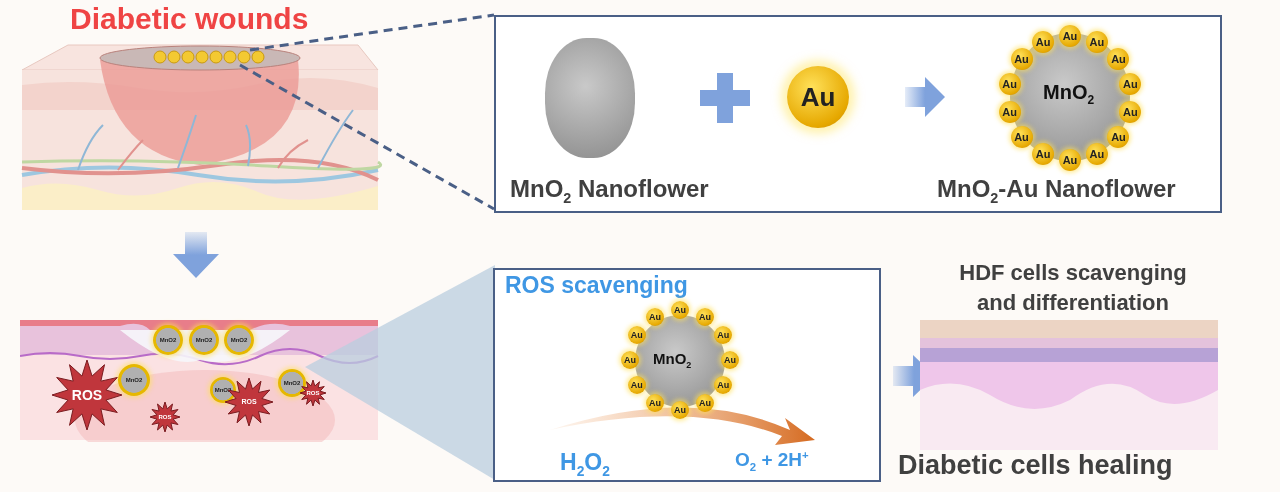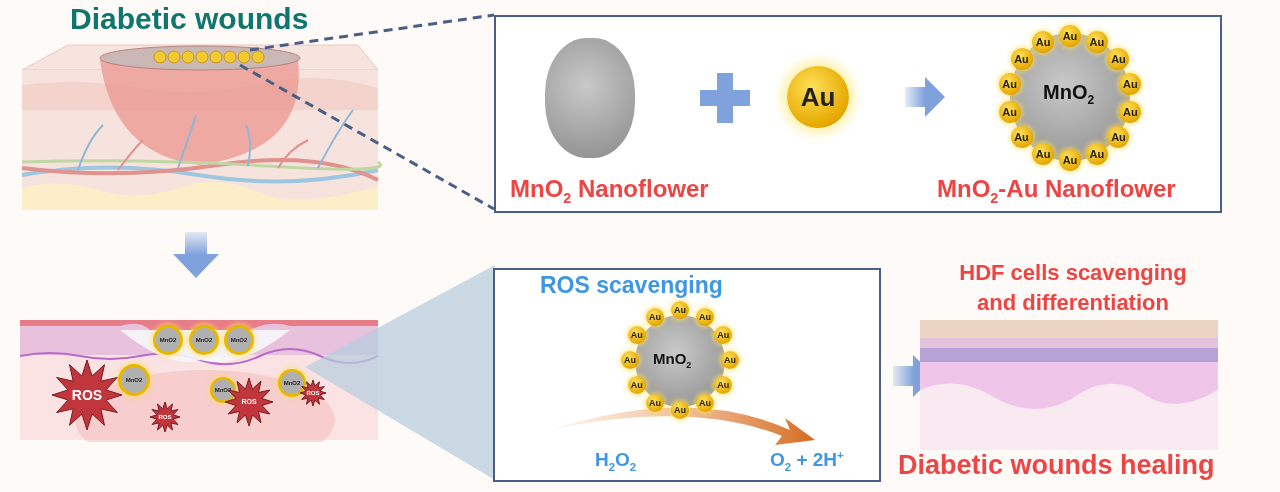--- a/index.html
+++ b/index.html
@@ -1,24 +1,24 @@
 <!DOCTYPE html>
 <html><head>
 <meta charset="utf-8">
 <style>
   html,body{margin:0;padding:0;}
   body{width:1280px;height:492px;background:#fdfaf7;position:relative;overflow:hidden;font-family:"Liberation Sans",sans-serif;}
   .abs{position:absolute;}
-  .title{font-weight:bold;color:#0f766e;}
+  .title{font-weight:bold;color:#ef4444;}
   #t-diabetic{left:70px;top:2px;font-size:30px;}
   .box{position:absolute;border:2px solid #4a5f86;background:#fff;}
   #box-top{left:494px;top:15px;width:724px;height:194px;}
   #box-ros{left:493px;top:268px;width:384px;height:210px;}
-  .lbl{font-weight:bold;font-size:24px;color:#ef4444;position:absolute;white-space:nowrap;}
-  .blue{color:#3f97e4;margin-left:35px;}
+  .lbl{font-weight:bold;font-size:24px;color:#404040;position:absolute;white-space:nowrap;}
+  .blue{color:#3f97e4;}
   sub,sup{font-size:60%;}
   .au{position:absolute;border-radius:50%;background:radial-gradient(circle at 40% 35%,#ffe15a,#e6a800 70%,#c48600);box-shadow:0 0 4px 2px rgba(255,225,90,.6);font-weight:bold;color:#222;display:flex;align-items:center;justify-content:center;}
   .core{position:absolute;border-radius:50%;background:radial-gradient(circle at 45% 40%,#c9c9c9,#9c9c9c 70%,#8a8a8a);}
 </style>
 </head>
 <body>
 
 <div id="t-diabetic" class="abs title">Diabetic wounds</div>
 
 <svg class="abs" style="left:18px;top:40px" width="365" height="175">
@@ -167,29 +167,29 @@
     <div class="au" style="left: 714.301px; top: 376px; width: 18px; height: 18px; font-size: 9px;">Au</div>
     <div class="au" style="left: 696px; top: 394.301px; width: 18px; height: 18px; font-size: 9px;">Au</div>
     <div class="au" style="left: 671px; top: 401px; width: 18px; height: 18px; font-size: 9px;">Au</div>
     <div class="au" style="left: 646px; top: 394.301px; width: 18px; height: 18px; font-size: 9px;">Au</div>
     <div class="au" style="left: 627.699px; top: 376px; width: 18px; height: 18px; font-size: 9px;">Au</div>
     <div class="au" style="left: 621px; top: 351px; width: 18px; height: 18px; font-size: 9px;">Au</div>
     <div class="au" style="left: 627.699px; top: 326px; width: 18px; height: 18px; font-size: 9px;">Au</div>
     <div class="au" style="left: 646px; top: 307.699px; width: 18px; height: 18px; font-size: 9px;">Au</div>
   </div>
 
-<div class="lbl blue" style="left:560px;top:449px;font-size:19px;"><span>H</span><sub>2</sub><span>O</span><sub>2</sub></div>
+<div class="lbl blue" style="left:560px;top:449px;font-size:23px;"><span>H</span><sub>2</sub><span>O</span><sub>2</sub></div>
 <div class="lbl blue" style="left:735px;top:449px;font-size:19px;"><span>O</span><sub>2</sub><span> + 2H</span><sup>+</sup></div>
 
 <svg class="abs" style="left:893px;top:355px" width="42" height="42">
   <polygon points="0,11 20,11 20,0 42,21 20,42 20,31 0,31" fill="url(#ga)"></polygon>
 </svg>
 
 <div class="lbl" style="left:948px;top:260px;font-size:22px;text-align:center;width:250px;">HDF cells scavenging</div>
 <div class="lbl" style="left:948px;top:290px;font-size:22px;text-align:center;width:250px;">and differentiation</div>
 <svg class="abs" style="left:920px;top:320px" width="298" height="130">
   <rect x="0" y="0" width="298" height="130" fill="#f9eaf2"></rect>
   <rect x="0" y="0" width="298" height="18" fill="#ecd4c4"></rect>
   <rect x="0" y="18" width="298" height="10" fill="#e4c2dc"></rect>
   <rect x="0" y="28" width="298" height="14" fill="#b7a2d6"></rect>
   <path d="M0,42 L298,42 L298,70 Q255,95 225,75 Q190,50 150,80 Q110,100 70,75 Q35,55 0,70Z" fill="#efc6ea"></path>
 </svg>
-<div class="lbl" style="left:898px;top:450px;font-size:27px;">Diabetic wounds healing</div>
+<div class="lbl" style="left:898px;top:450px;font-size:27px;">Diabetic cells healing</div>
 
 </body></html>

